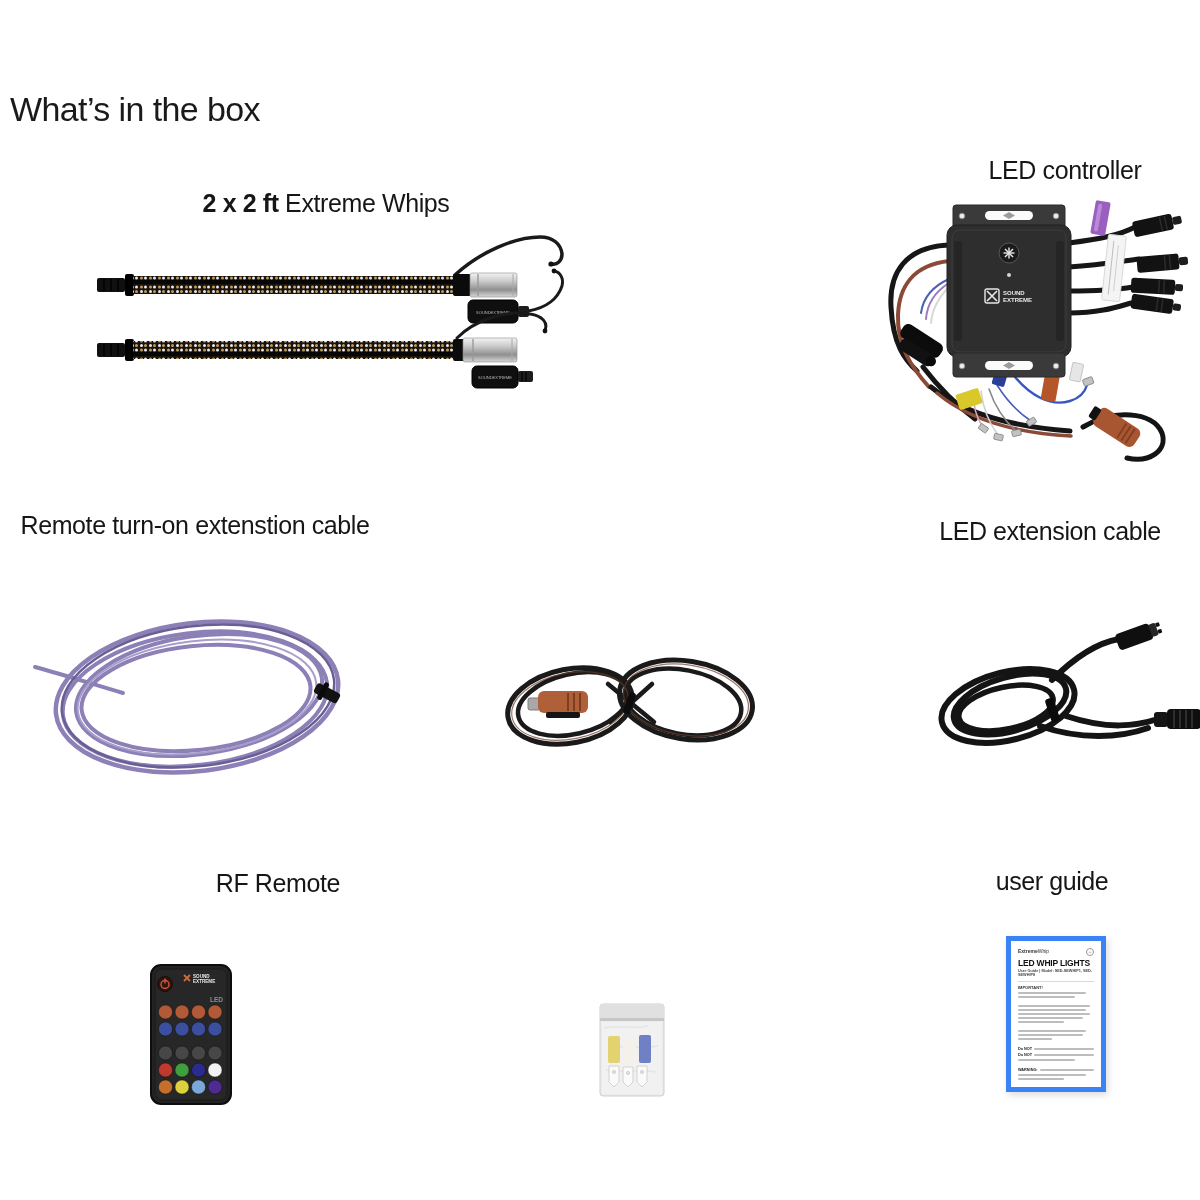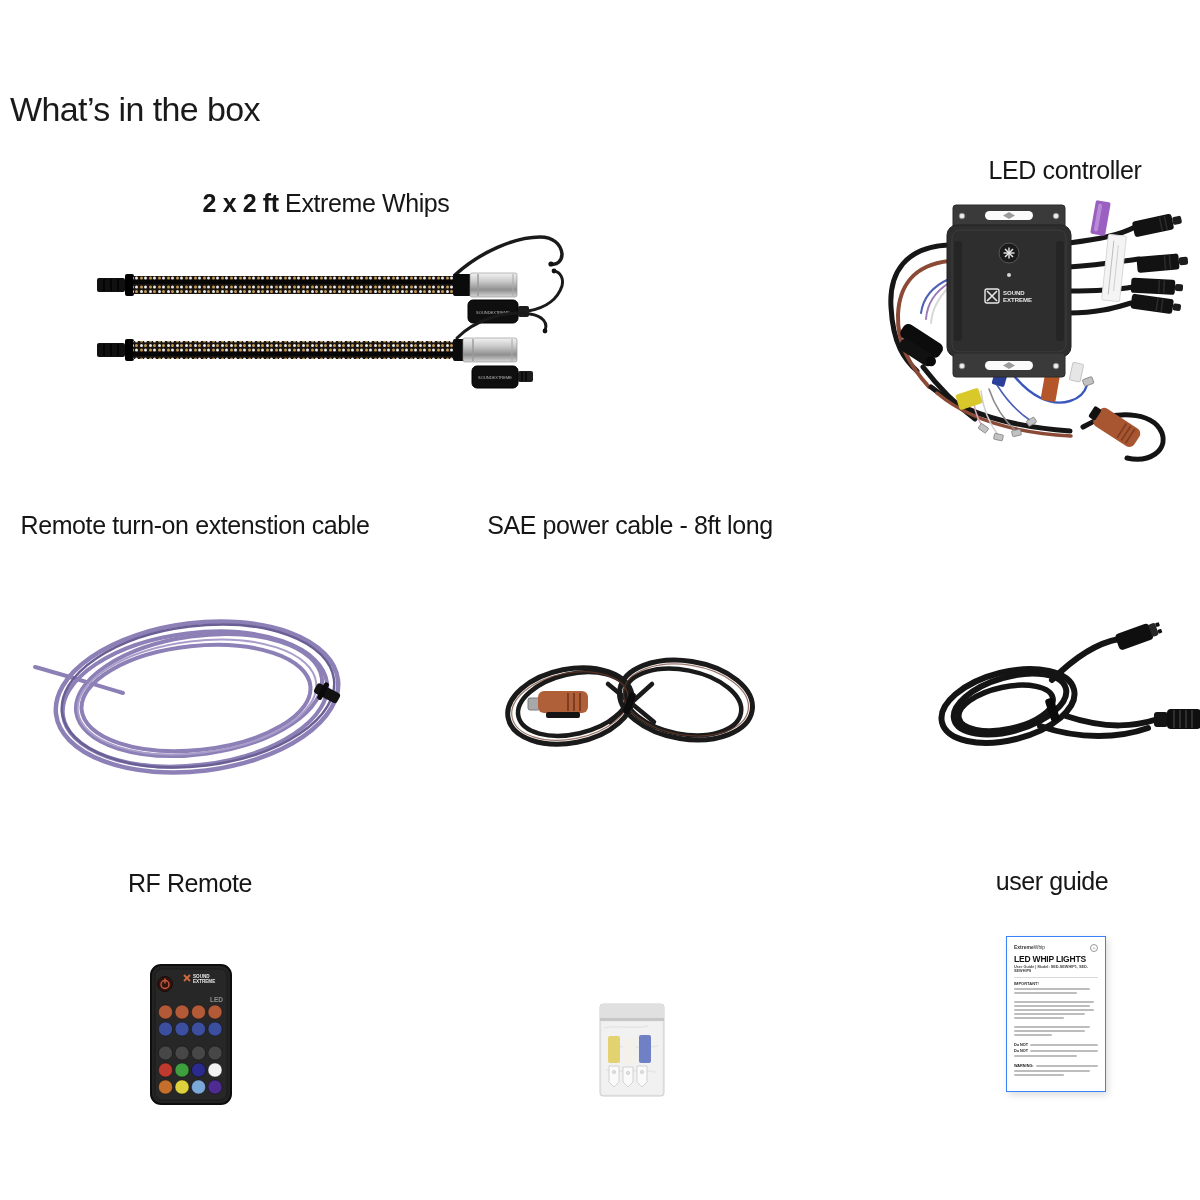--- a/index.html
+++ b/index.html
@@ -7,21 +7,21 @@
           font-family:"Liberation Sans","DejaVu Sans",sans-serif;color:#1a1a1a;}
   .page-title{position:absolute;left:10px;top:90px;font-size:34px;font-weight:500;letter-spacing:-0.6px;}
   .item-label{position:absolute;font-size:25px;font-weight:400;letter-spacing:-0.4px;text-align:center;line-height:1.25;color:#161616;}
   .item-label b{font-weight:700;}
   .fig{position:absolute;}
   svg{display:block;overflow:visible;}
   svg text{font-family:"Liberation Sans","DejaVu Sans",sans-serif;}
 
   
   .guide{position:absolute;left:1006px;top:936px;width:100px;height:156px;background:#fff;
-         border:1px solid #3b82f6;box-shadow:2px 3px 7px rgba(0,0,0,.14);box-sizing:border-box;
+         border:5px solid #3b82f6;box-shadow:2px 3px 7px rgba(0,0,0,.14);box-sizing:border-box;
          padding:7px 7px 6px 7px;}
   .g-head{display:flex;justify-content:space-between;align-items:flex-start;}
   .g-brand{font-size:5px;color:#333;}
   .g-brand b{font-weight:700;}
   .g-logo{width:6px;height:6px;border:1px solid #999;border-radius:50%;font-size:4px;color:#999;
           display:flex;align-items:center;justify-content:center;}
   .g-title{font-size:8.5px;font-weight:700;letter-spacing:-0.2px;margin-top:2px;color:#111;}
   .g-sub{font-size:3.8px;font-weight:700;color:#444;margin-top:1px;}
   .g-rule{height:1px;background:#d9d9d9;margin:4px 0 3px 0;}
   .g-imp{font-size:4px;font-weight:700;color:#333;margin:2px 0 1px 0;}
@@ -37,22 +37,22 @@
 
 <div class="canvas">
 
   <div class="page-title">What’s in the box</div>
 
   <div class="item-label" style="left:166px;top:152px;width:320px;margin-top:36px;">
     <b>2 x 2 ft</b><span> Extreme Whips</span>
   </div>
   <div class="item-label" style="left:930px;top:155px;width:270px;text-align:center;">LED controller</div>
   <div class="item-label" style="left:0px;top:510px;width:390px;">Remote turn-on extenstion cable</div>
-  <div class="item-label" style="left:470px;top:510px;width:320px;">SAE power cable - 8ft long</div>
-  <div class="item-label" style="left:40px;top:868px;width:300px;">RF Remote</div>
+  <div class="item-label" style="left:900px;top:516px;width:300px;">LED extension cable</div>
+  <div class="item-label" style="left:40px;top:868px;width:300px;text-align:right;">RF Remote</div>
   <div class="item-label" style="left:902px;top:866px;width:300px;">user guide</div>
 
   <div class="fig" style="left:85px;top:228px;width:495px;height:175px;">
     <svg width="495" height="175" viewBox="0 0 495 175">
       <defs>
         <pattern id="ledrod" width="9" height="18" patternUnits="userSpaceOnUse">
           <rect width="9" height="18" fill="#191410"></rect>
           <rect width="9" height="2" y="0" fill="#060606"></rect>
           <rect width="9" height="2" y="16" fill="#060606"></rect>
           <circle class="led-gold" cx="2.5" cy="5" r="1.5" fill="#c59a52"></circle>

